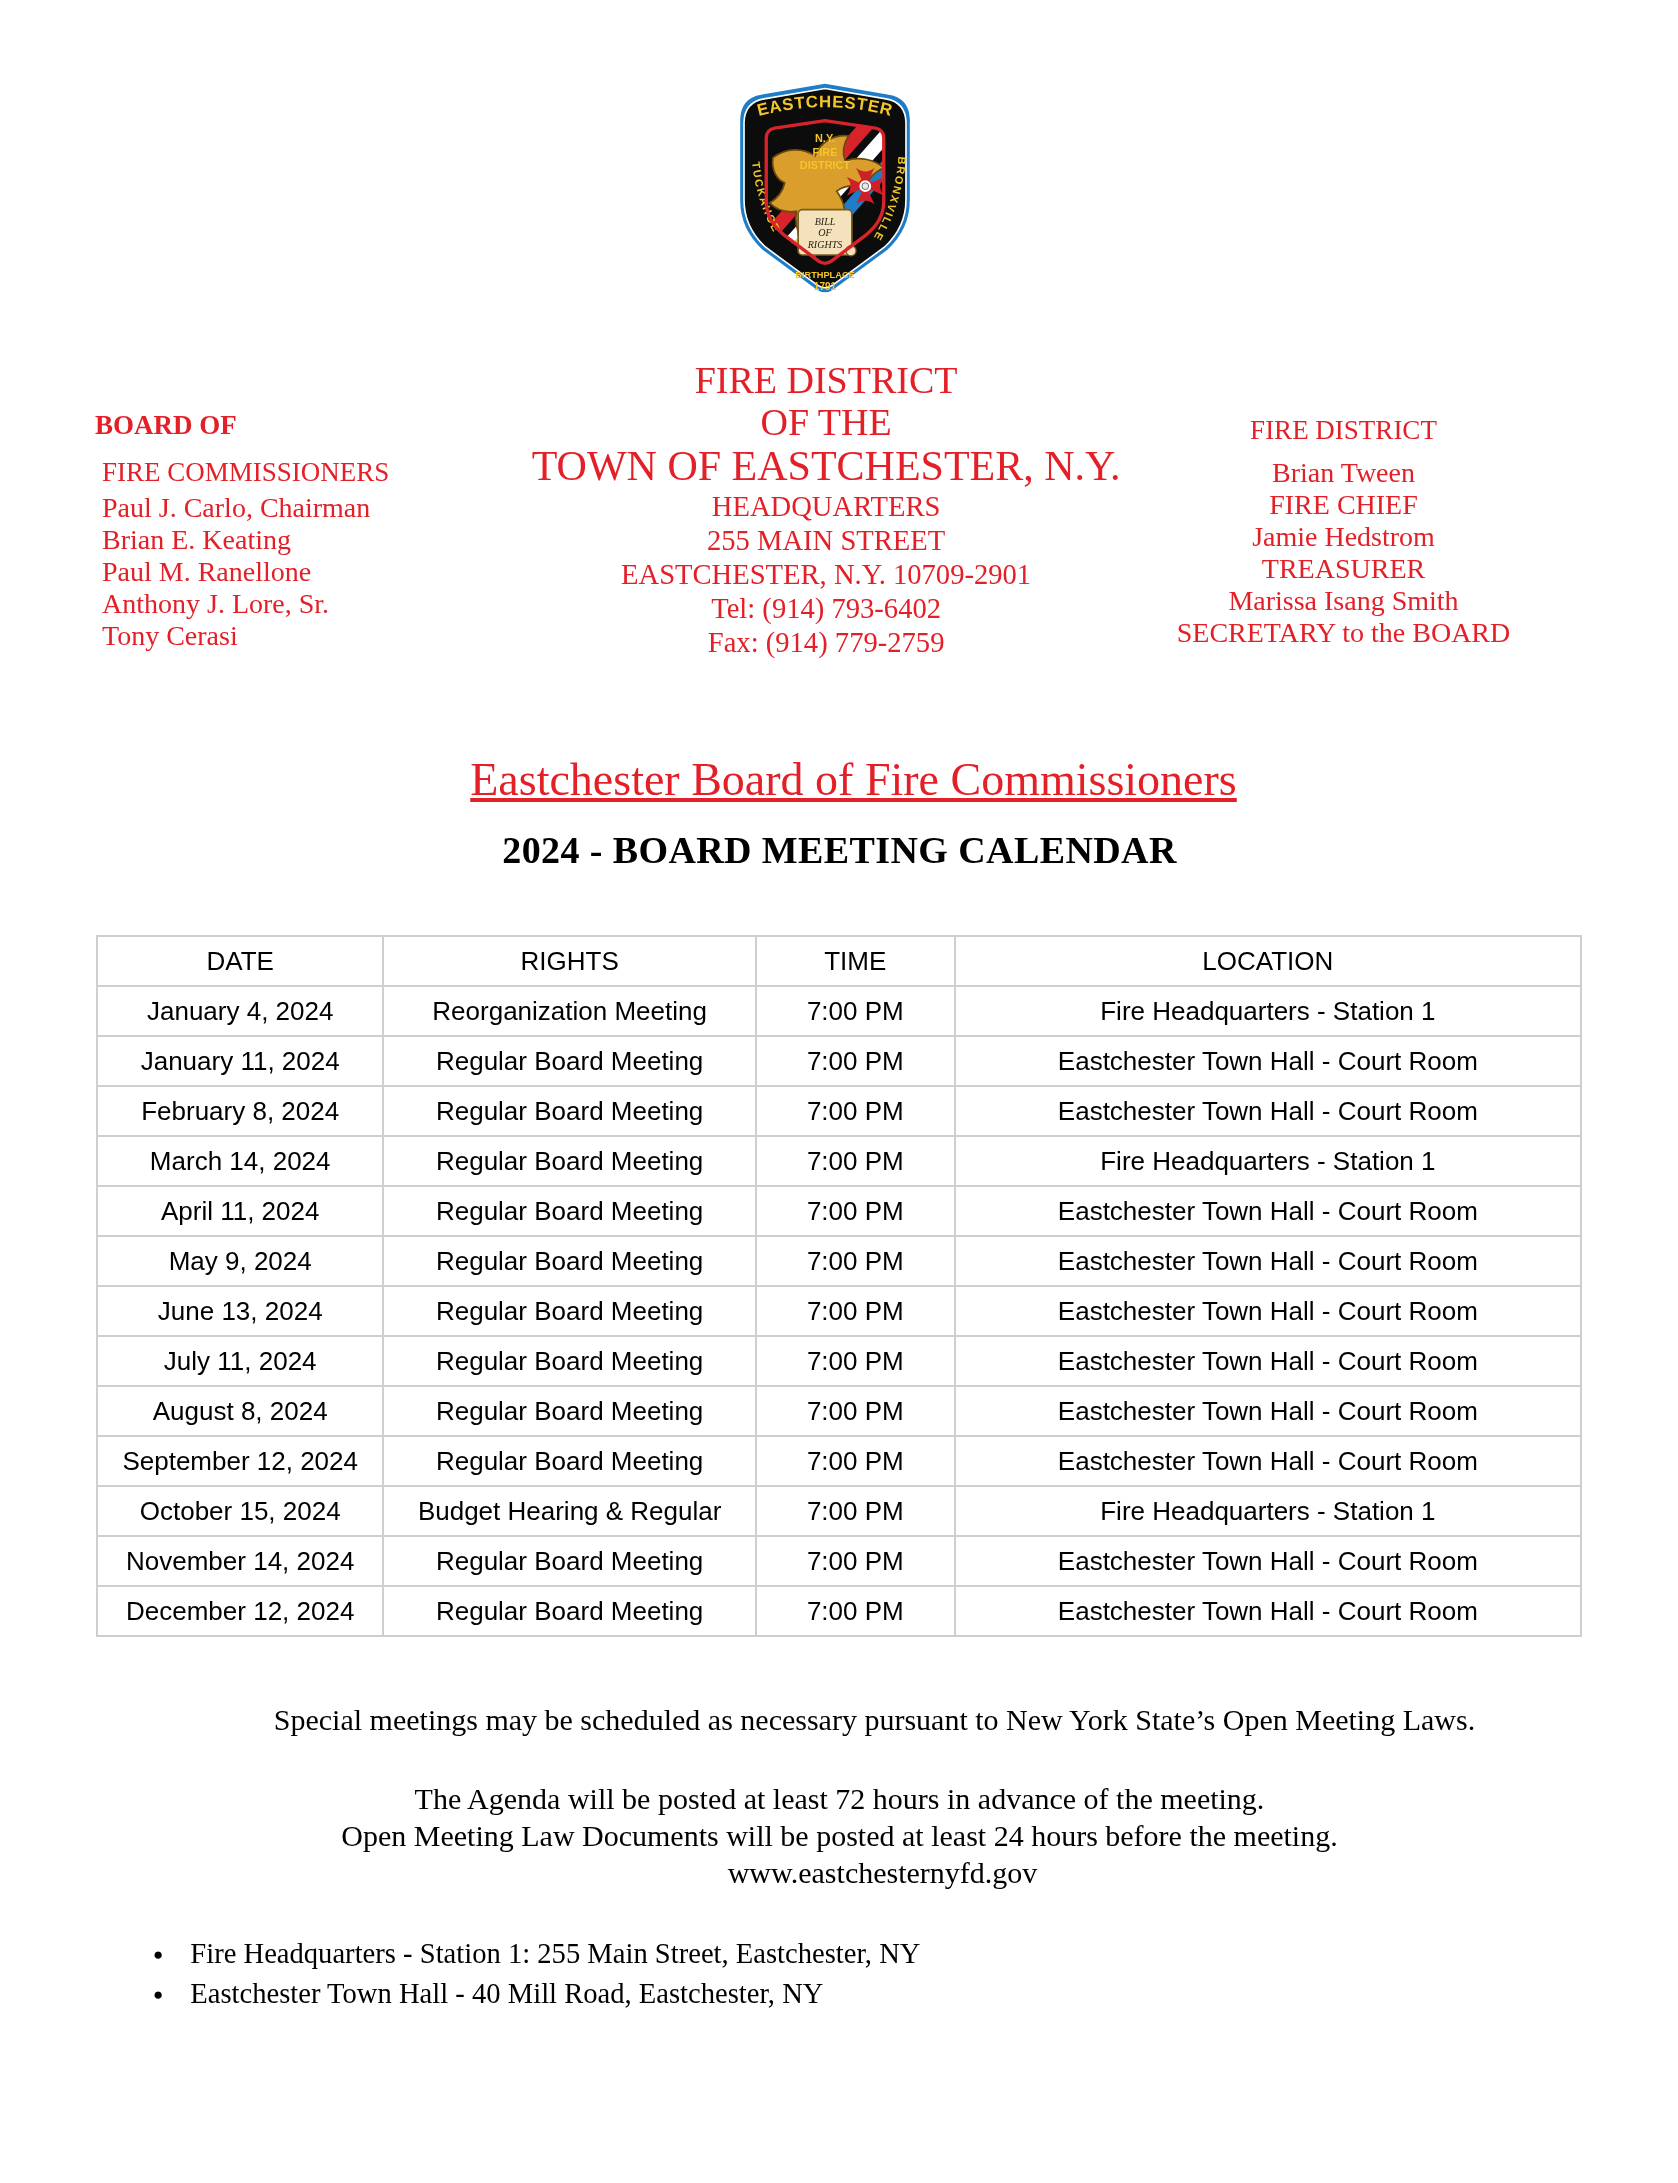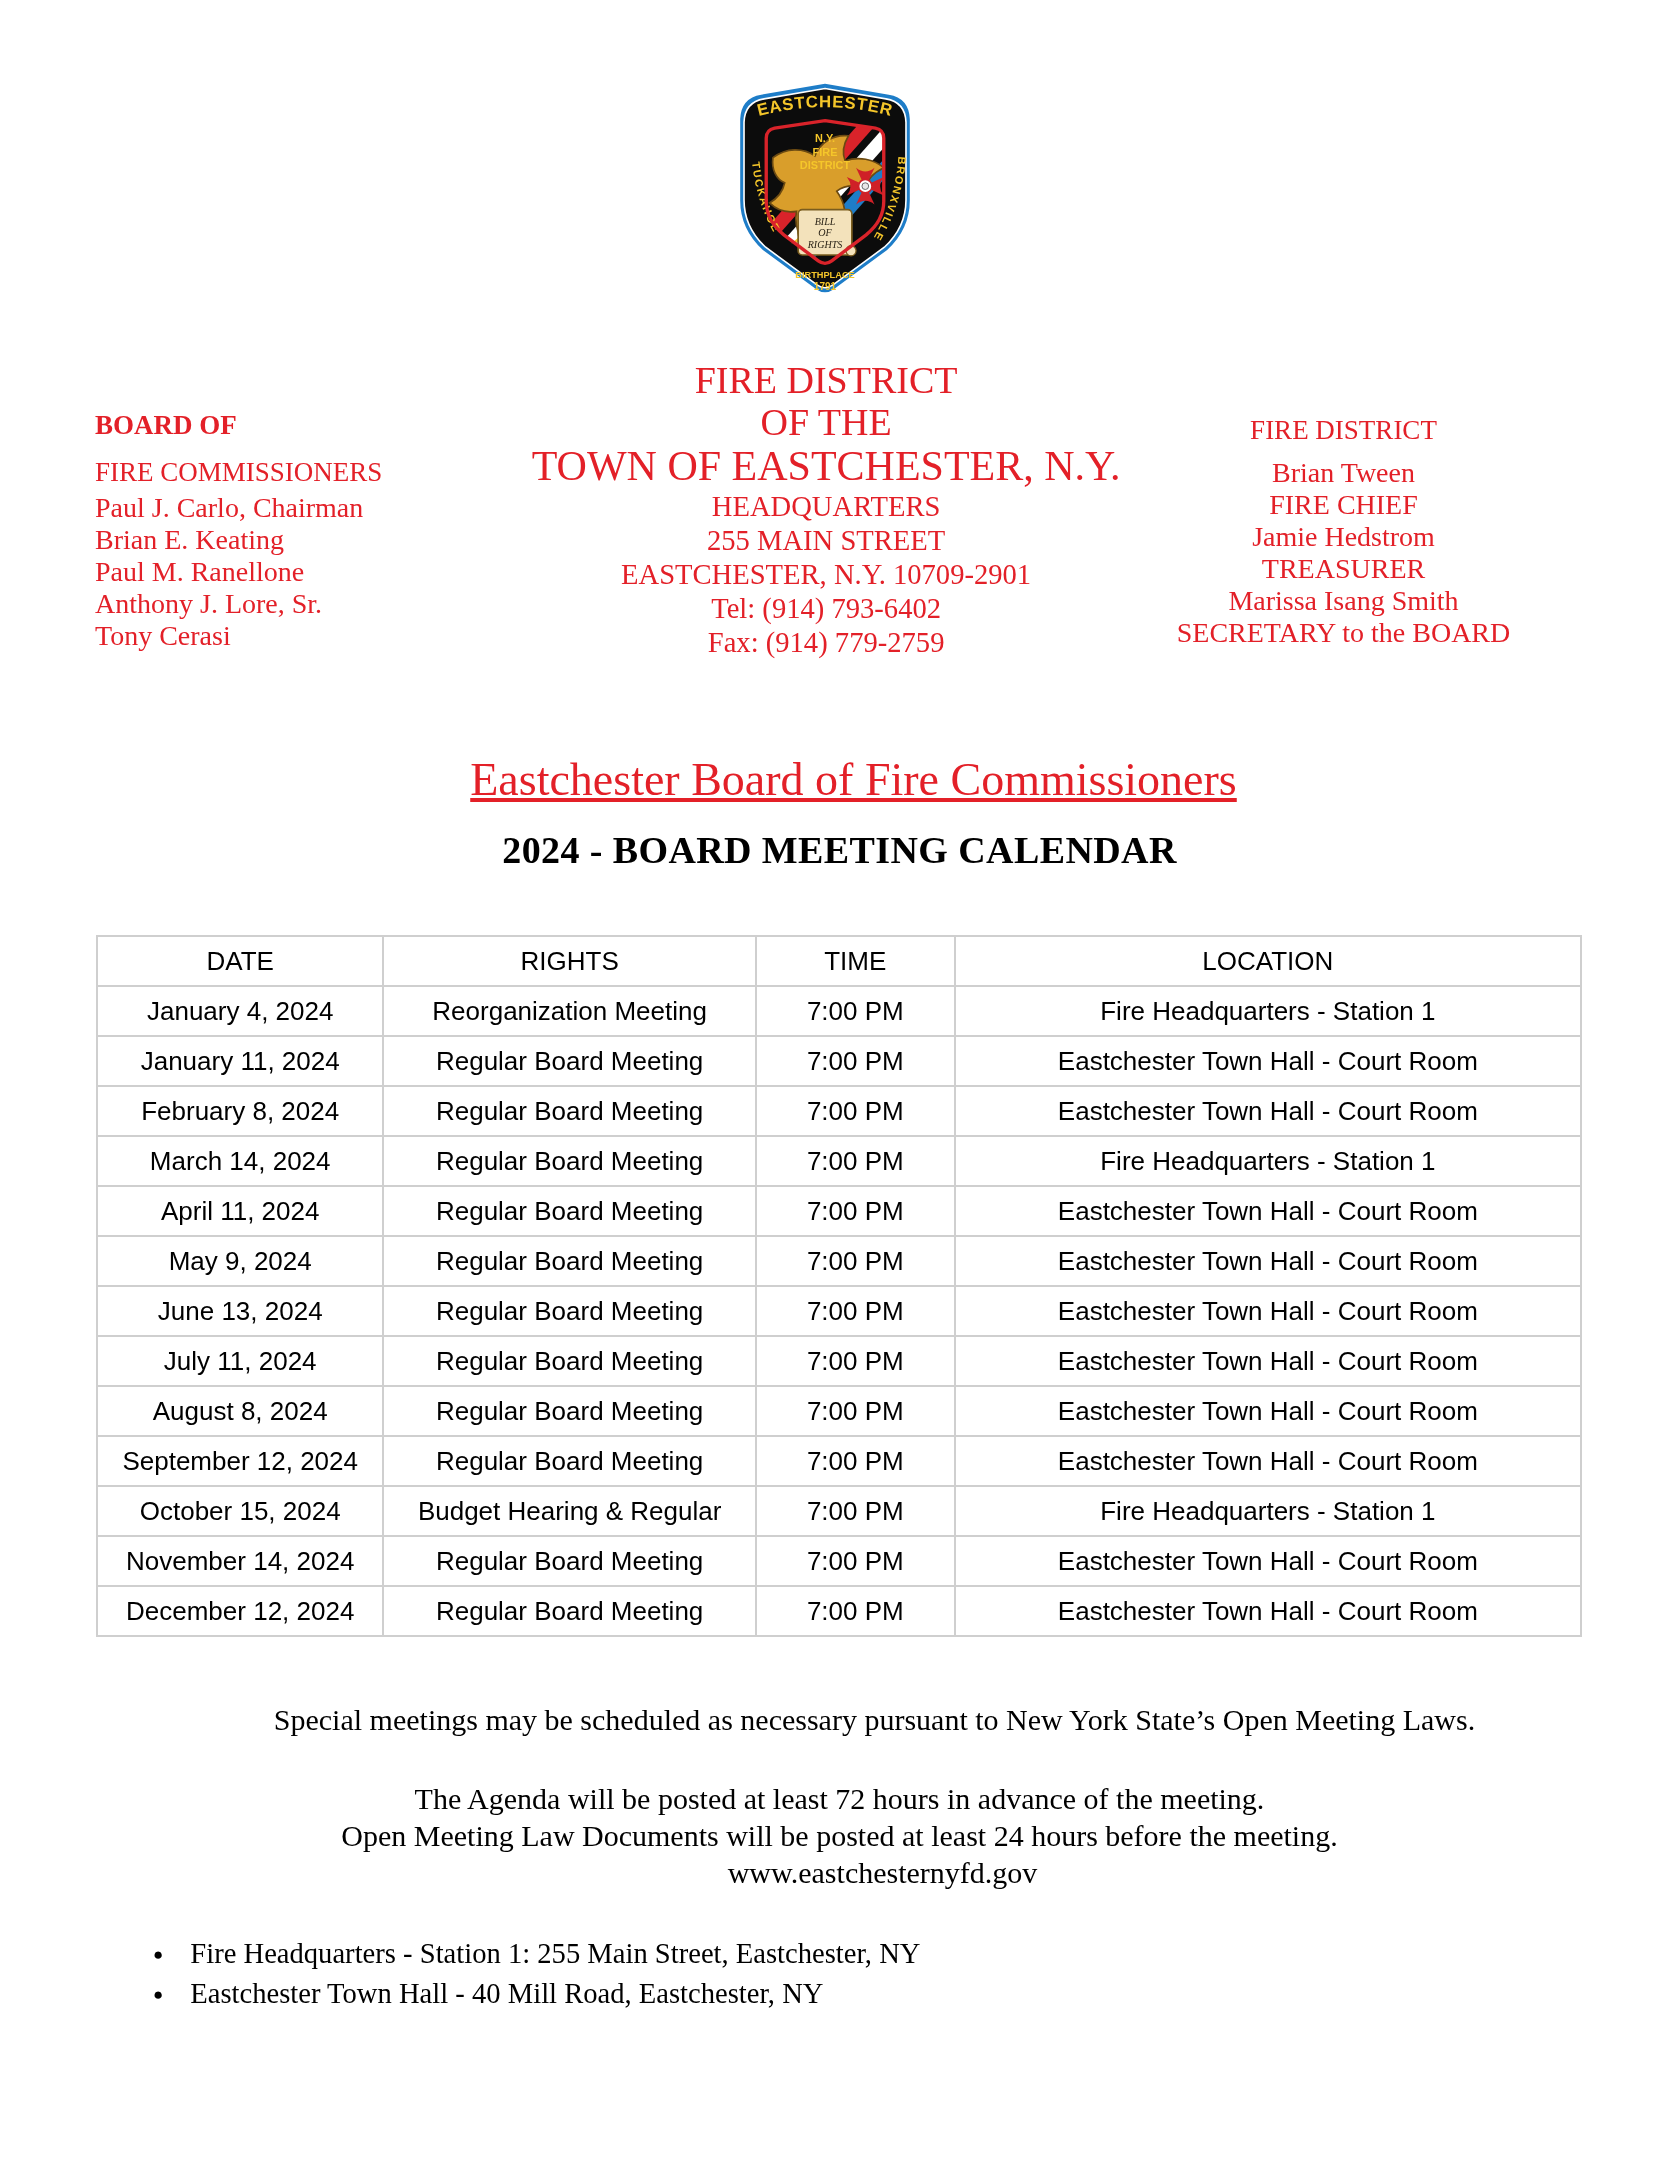--- a/index.html
+++ b/index.html
@@ -6,22 +6,22 @@
   .page{position:relative;width:1679px;height:2183px;background:#ffffff;overflow:hidden;
         font-family:"Liberation Serif", serif;color:#000;}
 
   
   .badge{position:absolute;left:724px;top:77px;width:202px;height:225px;}
 
   
   .red{color:#e32028;}
   .lh-left{position:absolute;left:95px;top:410px;width:437px;text-align:left;}
   .lh-left .lh-title1{font-size:27px;line-height:30px;font-weight:bold;}
-  .lh-left .lh-title2{font-size:27px;line-height:30px;margin-top:17px;}
-  .lh-left .members{margin-top:5px;}
+  .lh-left .lh-title2{font-size:27px;line-height:30px;margin-top:17px;margin-left:7px;}
+  .lh-left .members{margin-top:5px;margin-left:7px;}
   .lh-name{font-size:28px;line-height:32px;}
 
   .lh-center{position:absolute;left:-13.4px;top:359px;width:100%;text-align:center;}
   .lhc-org{font-size:38px;line-height:42px;}
   .lhc-town{font-size:42px;line-height:47px;}
   .lhc-addr{font-size:28.6px;line-height:34px;}
 
   .lh-right{position:absolute;left:1117px;top:415px;width:453px;text-align:center;}
   .lh-right .lh-title1{font-size:27px;line-height:30px;}
   .lh-right .officials{margin-top:11.8px;}

